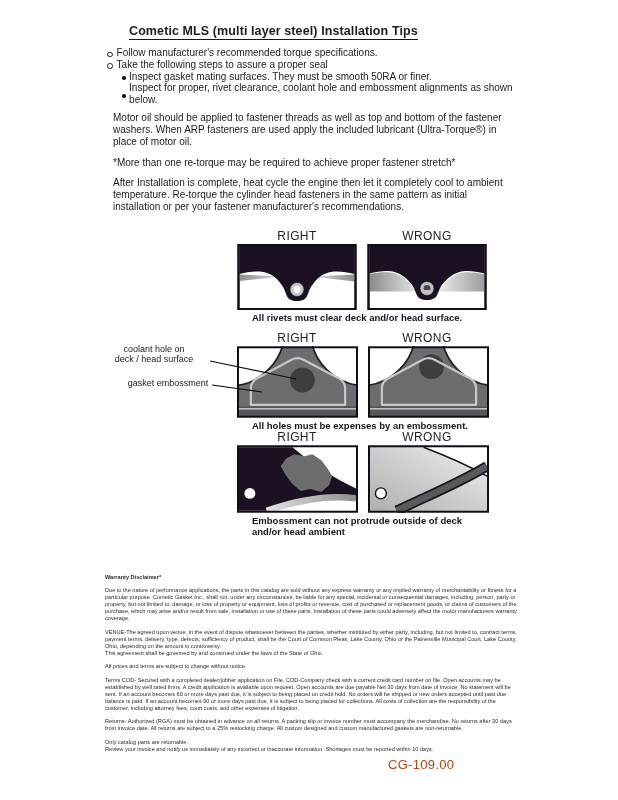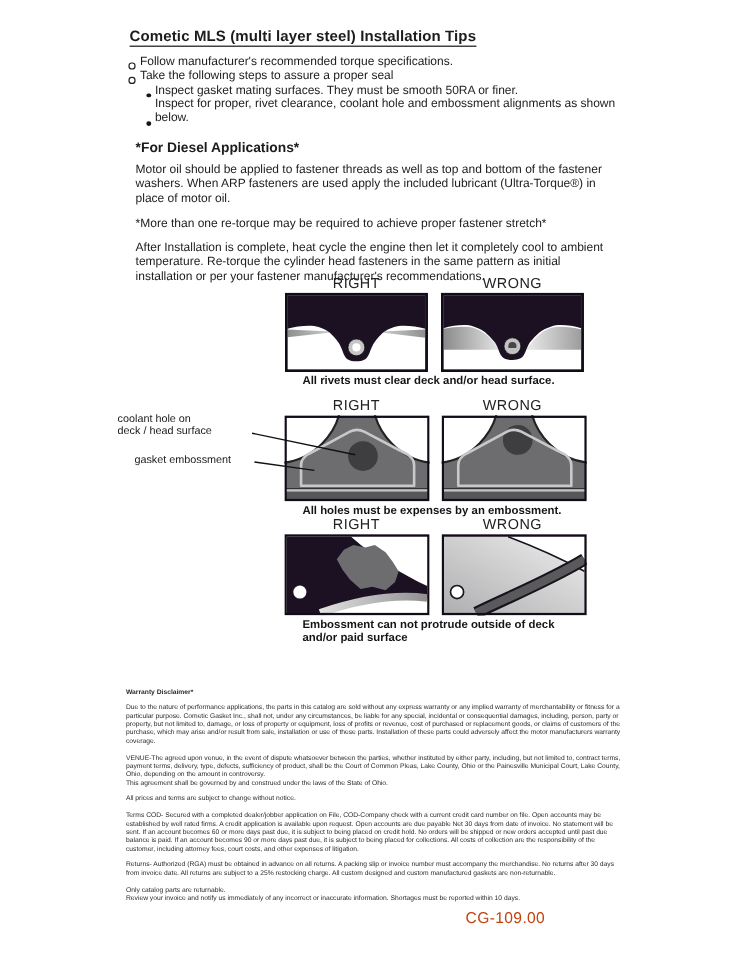--- a/index.html
+++ b/index.html
@@ -1,41 +1,41 @@
 <!DOCTYPE html>
 <html><head>
 <meta charset="utf-8">
 <style>
   html,body{margin:0;padding:0;background:#ffffff;}
   .page{position:relative;width:618px;height:800px;background:#fff;overflow:hidden;
         font-family:"Liberation Sans","DejaVu Sans",sans-serif;color:#1c1c1e;}
   
   .main-col{position:absolute;left:105px;top:21px;width:416px;}
-  .doc-title{display:inline-block;margin-left:3px;font-size:12.5px;font-weight:bold;
+  .doc-title{display:inline-block;margin-left:24px;font-size:12.5px;font-weight:bold;
              border-bottom:1.6px solid #151517;padding-bottom:1px;letter-spacing:.1px;}
   .tips-list{margin-top:7px;}
-  .b-row{display:flex;align-items:flex-end;font-size:10px;line-height:11.8px;}
+  .b-row{display:flex;align-items:center;font-size:10px;line-height:11.8px;}
   .b-ring{flex:0 0 auto;width:3.6px;height:3.6px;border:1px solid #222;border-radius:50%;
           margin:3.2px 4px 0 2px;}
   .b-row.sub{margin-left:17px;}
   .b-dot{flex:0 0 auto;width:3.6px;height:3.6px;background:#161618;border-radius:50%;
          margin:3.6px 3.5px 0 0;}
   .sec-head{margin:13px 0 0 8px;font-size:11.5px;font-weight:bold;}
   .para{margin:6px 0 0 8px;font-size:10px;line-height:12.2px;width:404px;}
   .para.gap{margin-top:8px;}
   
   .diag-row{position:absolute;left:237px;width:252px;}
   .diag-heads{display:flex;gap:10px;}
   .diag-heads span{display:block;width:120px;text-align:center;font-size:12px;
                    letter-spacing:.4px;color:#222;}
   .diag-panels{display:flex;gap:10px;margin-top:1px;}
   .diag-panels svg{display:block;}
   .diag-cap{margin-top:3px;font-size:9.5px;font-weight:bold;line-height:10.5px;color:#151517;margin-left:15px;}
   
-  .callout{position:absolute;text-align:left;font-size:9px;line-height:9.8px;color:#1a1a1c;}
+  .callout{position:absolute;text-align:center;font-size:9px;line-height:9.8px;color:#1a1a1c;}
   #callout-coolant{left:98px;top:345px;width:112px;}
   #callout-emboss{left:112px;top:379px;width:112px;}
   #leader-svg{position:absolute;left:210px;top:348px;z-index:5;}
   
   .legal{position:absolute;left:105px;top:574px;width:414px;font-size:5.6px;
          line-height:7px;color:#2a2a2c;}
   .legal .lhead{font-weight:bold;margin-bottom:6px;}
   .legal .lp{margin-bottom:6.5px;}
   
   .footer-code{position:absolute;left:388px;top:757px;font-size:13px;letter-spacing:.3px;color:#c2410c;}
@@ -60,21 +60,20 @@
       <div class="b-row sub">
         <span class="b-dot"></span>
         <span>Inspect gasket mating surfaces.  They must be smooth 50RA or finer.</span>
       </div>
       <div class="b-row sub">
         <span class="b-dot"></span>
         <span>Inspect for proper, rivet clearance, coolant hole and embossment alignments as shown below.</span>
       </div>
     </div>
 
-    <div class="sec-head">*For Diesel Applications*</div>
     <div class="para">Motor oil should be applied to fastener threads as well as top and bottom of the fastener washers. When ARP fasteners are used apply the included lubricant (Ultra-Torque®) in place of motor oil.</div>
     <div class="para gap">*More than one re-torque may be required to achieve proper fastener stretch*</div>
     <div class="para gap">After Installation is complete, heat cycle the engine then let it completely cool to ambient temperature. Re-torque the cylinder head fasteners in the same pattern as initial installation or per your fastener manufacturer's recommendations.</div>
   </div>
 
   <div class="diag-row" style="top:229px;">
     <div class="diag-heads">
       <span>RIGHT</span>
       <span>WRONG</span>
     </div>
@@ -195,21 +194,21 @@
         <path d="M56,2 C77,10 100,20 120,31 L120,2 Z" fill="#fff"></path>
         <path d="M56,2 C77,10 100,20 120,31" fill="none" stroke="#19121f" stroke-width="1.4"></path>
         <path d="M29,66 C60,51 92,38 120,21" fill="none" stroke="#19121f" stroke-width="10.5"></path>
         <path d="M29,66 C60,51 92,38 120,21" fill="none" stroke="#5a5a5d" stroke-width="7"></path>
         <circle cx="13" cy="48.5" r="5.5" fill="#fff" stroke="#19121f" stroke-width="1.4"></circle>
         <rect x="1" y="1" width="120" height="66" fill="none" stroke="#120b18" stroke-width="2"></rect>
       </svg>
     </div>
     <div class="diag-cap">
       <div>Embossment can not protrude outside of deck</div>
-      <div>and/or paid surface</div>
+      <div>and/or head ambient</div>
     </div>
   </div>
 
   <div class="legal">
     <div class="lhead">Warranty Disclaimer*</div>
     <div class="lp">Due to the nature of performance applications, the parts in this catalog are sold without any express warranty or any implied warranty of merchantability or fitness for a particular purpose.  Cometic Gasket Inc., shall not, under any circumstances, be liable for any special, incidental or consequential damages, including, person, party or property, but not limited to, damage, or loss of property or equipment, loss of profits or revenue, cost of purchased or replacement goods, or claims of customers of the purchase, which may arise and/or result from sale, installation or use of these parts.  Installation of these parts could adversely affect the motor manufacturers warranty coverage.</div>
     <div class="lp">
       <div>VENUE-The agreed upon venue, in the event of dispute whatsoever between the parties, whether instituted by either party, including, but not limited to, contract terms, payment terms, delivery, type, defects, sufficiency of product, shall be the Court of Common Pleas, Lake County, Ohio or the Painesville Municipal Court, Lake County, Ohio, depending on the amount in controversy.</div>
       <div>This agreement shall be governed by and construed under the laws of the State of Ohio.</div>
     </div>

